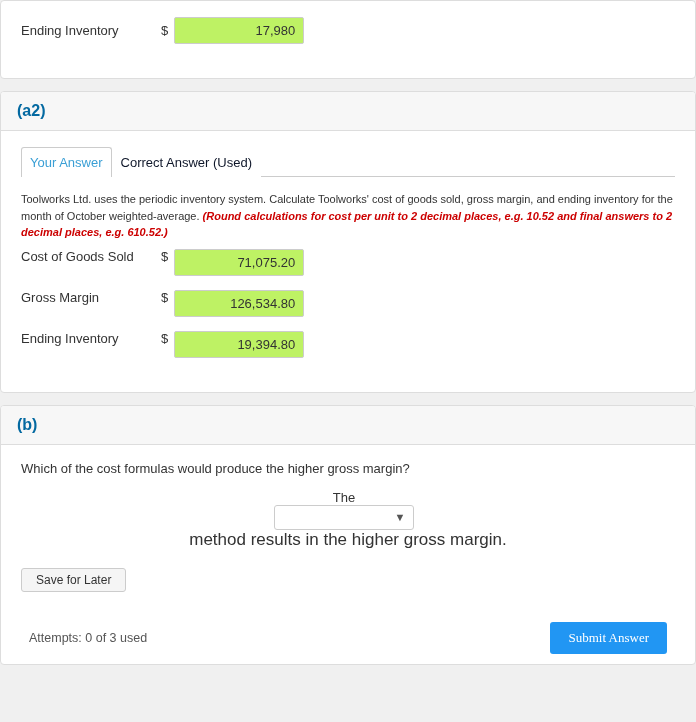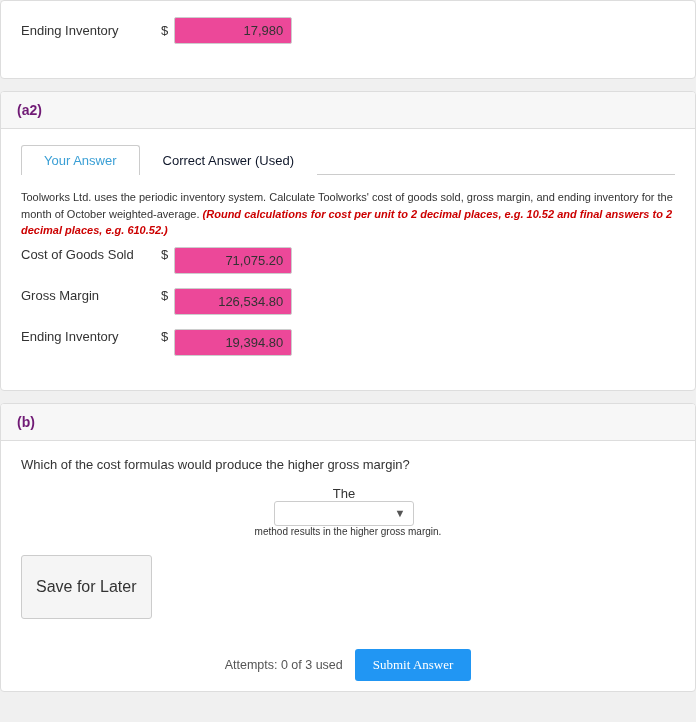--- a/index.html
+++ b/index.html
@@ -27,37 +27,37 @@
       overflow: hidden;
     }
 
     .section-header {
       background: #f7f7f7;
       padding: 10px 16px;
       border-bottom: 1px solid #ddd;
     }
 
     .section-title {
-      color: #701a75;
-      font-size: 14px;
+      color: #0369a1;
+      font-size: 16px;
       font-weight: bold;
     }
 
     .section-body {
       padding: 16px 20px 20px;
     }
 
     .tabs {
       display: flex;
       border-bottom: 1px solid #ccc;
       margin-bottom: 14px;
     }
 
     .tab {
-      padding: 7px 22px;
+      padding: 7px 8px;
       cursor: pointer;
       font-size: 13px;
       border: 1px solid transparent;
       border-bottom: none;
       border-radius: 3px 3px 0 0;
       margin-bottom: -1px;
       background: #fff;
     }
 
     .tab.active {
@@ -92,23 +92,23 @@
       width: 140px;
       font-size: 13px;
     }
 
     .currency-symbol {
       margin-right: 6px;
       font-size: 13px;
     }
 
     .field-input {
-      width: 118px;
+      width: 130px;
       border: 1px solid #ccc;
-      background: #ec4899;
+      background: #bef264;
       padding: 5px 8px;
       text-align: right;
       font-size: 13px;
       border-radius: 2px;
       color: #333;
     }
 
     .question-text {
       font-size: 13px;
       margin-bottom: 14px;
@@ -147,38 +147,38 @@
       cursor: pointer;
     }
 
     .dropdown-arrow {
       margin-left: 6px;
       font-size: 11px;
       color: #555;
     }
 
     .dropdown-label-after {
-      font-size: 10px;
+      font-size: 17px;
     }
 
     .save-button {
       border: 1px solid #ccc;
       background: #f5f5f5;
-      padding: 22px 14px;
-      font-size: 16px;
+      padding: 4px 14px;
+      font-size: 12px;
       border-radius: 3px;
       cursor: pointer;
       color: #333;
     }
 
     .bottom-bar {
       display: flex;
-      justify-content: center;
-      align-items: center;
-      padding: 10px 5px;
+      justify-content: space-between;
+      align-items: center;
+      padding: 10px 28px;
       gap: 12px;
     }
 
     .attempts-text {
       font-size: 12.5px;
       color: #555;
     }
 
     .submit-button {
       background: #2196F3;

